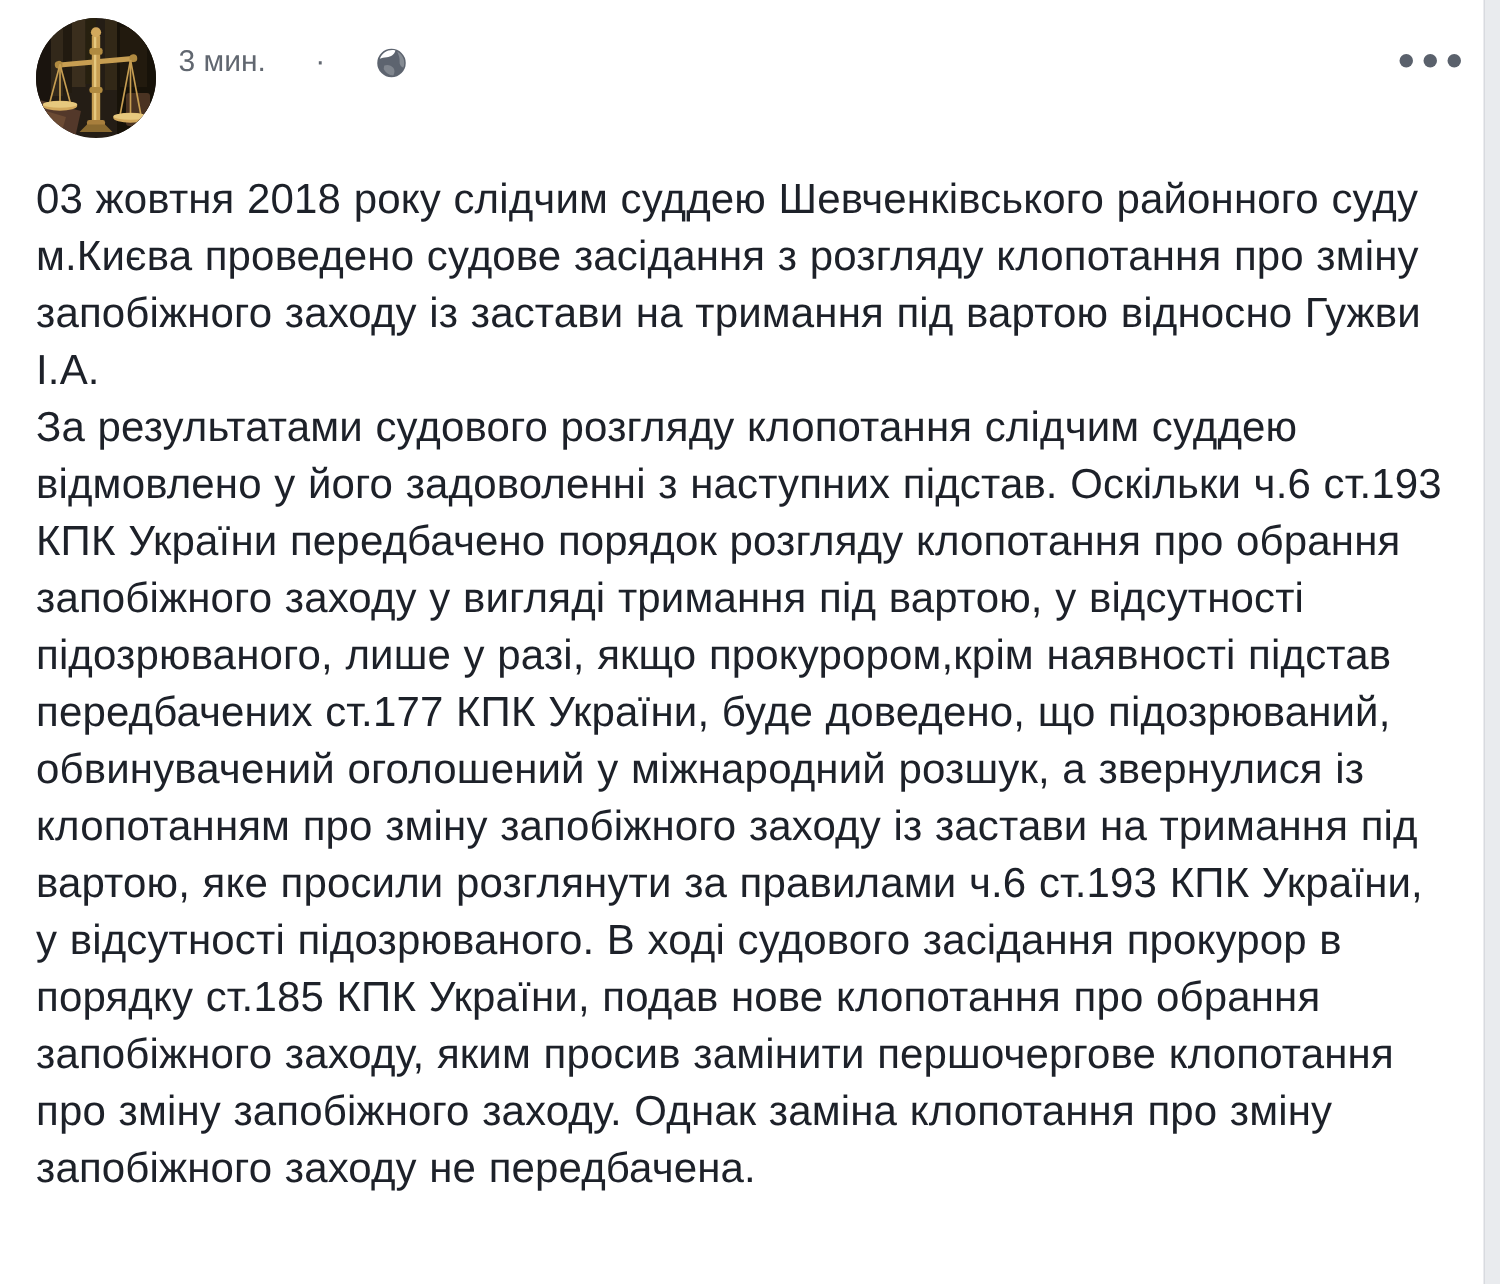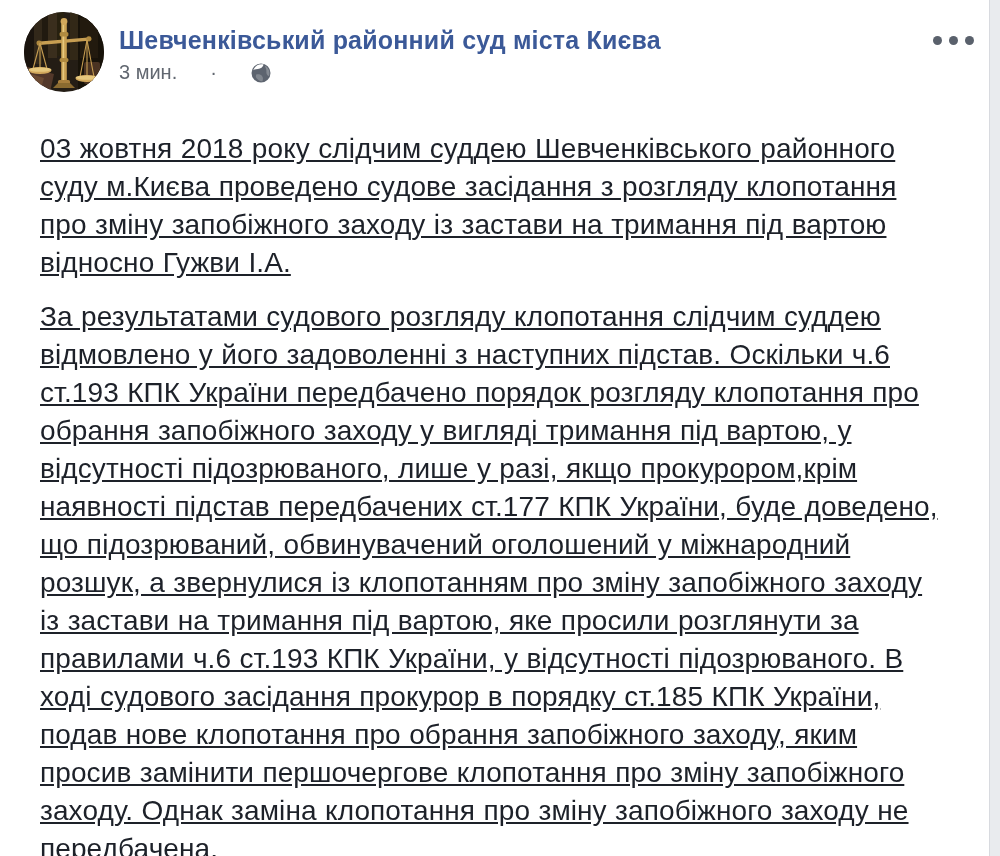--- a/index.html
+++ b/index.html
@@ -65,21 +65,21 @@
     background: #5a616c;
   }
   .post-body {
     padding: 22px 26px 20px 24px;
     font-size: 28px;
     line-height: 38px;
     color: #1d2129;
     letter-spacing: 0.1px;
     word-spacing: 0.5px;
   }
-  .post-body p { margin: 16px; text-decoration: underline; }
+  .post-body p { margin: 0; }
 </style>
 </head>
 <body>
 
 <div class="post-card">
 
   <div class="post-header">
 
     <div class="avatar">
       <svg viewBox="0 0 80 80" xmlns="http://www.w3.org/2000/svg">
@@ -116,21 +116,20 @@
         <rect x="38.6" y="12" width="1.6" height="58" fill="#e6c87e"></rect>
         <rect x="35.6" y="20" width="8.8" height="4.5" rx="1.5" fill="#b08a40"></rect>
         <rect x="35.6" y="46" width="8.8" height="4" rx="1.5" fill="#b08a40"></rect>
         <circle cx="40" cy="9.5" r="3.4" fill="#d2a85c"></circle>
         <rect x="34" y="68" width="12" height="5" rx="1.5" fill="#a87f3d"></rect>
         <polygon points="29,76 51,76 46,71 34,71" fill="#8a6a30"></polygon>
       </svg>
     </div>
 
     <div class="header-info">
-      <a class="page-name">Шевченківський районний суд міста Києва</a>
       <div class="meta-line">
         <span>3 мин.</span>
         <span class="sep">·</span>
         <svg class="globe" viewBox="0 0 22 22" xmlns="http://www.w3.org/2000/svg">
           <circle cx="11" cy="11" r="9.5" fill="#5d646f"></circle>
           <path d="M3.2 8.2 C5.0 3.8 9.2 1.6 13.6 2.6 C13.0 5.2 10.6 6.9 7.9 7.1 C6.1 7.2 4.4 7.6 3.2 8.2 Z" fill="#ffffff"></path>
           <path d="M14.8 3.4 C17.6 4.9 19.5 7.7 19.5 11 C19.5 12.1 19.3 13.2 18.9 14.2 C17.2 13.4 16.2 11.8 16.4 10.0 C16.6 8.0 15.9 6.1 14.8 3.4 Z" fill="#ffffff" opacity="0.25"></path>
           <path d="M6.2 12.6 C8.3 11.8 10.9 12.4 12.2 14.2 C13.3 15.7 13.2 17.7 12.2 19.4 C9.4 19.1 7.0 17.4 5.8 15.0 C5.9 14.1 6.0 13.3 6.2 12.6 Z" fill="#ffffff" opacity="0.22"></path>
         </svg>
       </div>

